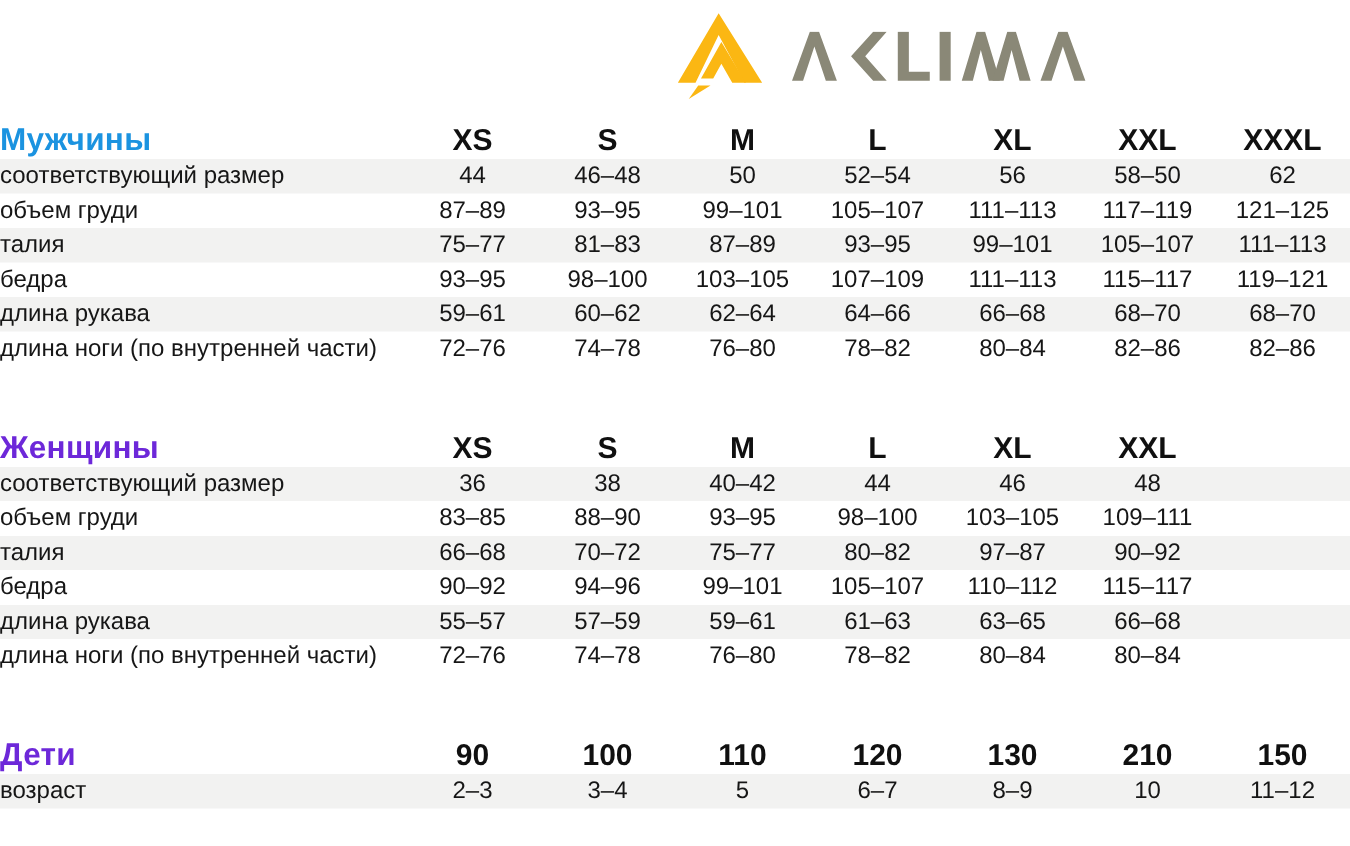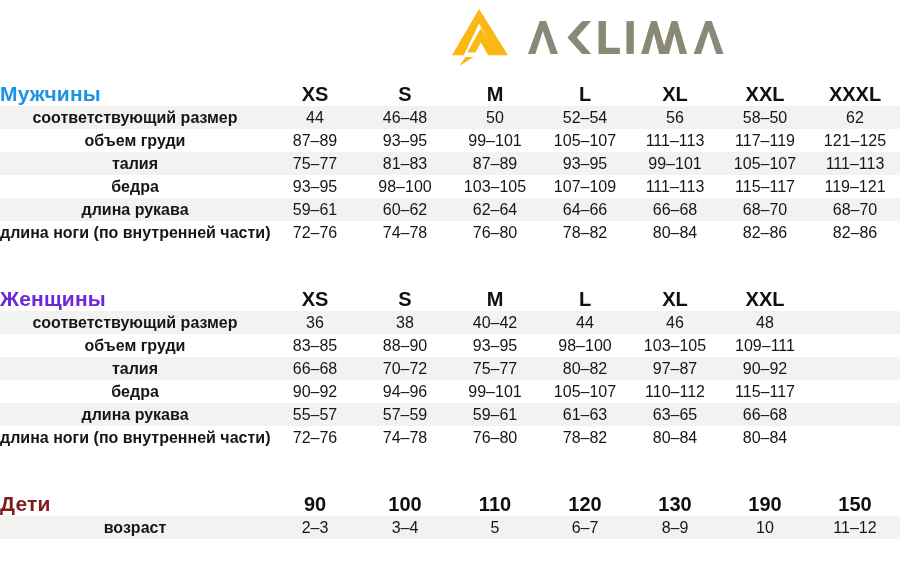--- a/index.html
+++ b/index.html
@@ -68,23 +68,22 @@
     text-align: center;
     font-size: 20px;
     color: #101010;
   }
   tbody td {
     height: 23px;
     font-size: 16px;
     color: #161616;
   }
   td.row-label {
-    text-align: center;
+    text-align: left;
     padding-left: 10px;
-    font-weight: bold;
   }
   td.val { text-align: center; }
   tbody tr:nth-child(odd) { background: #f2f2f1; }
 </style>
 </head>
 <body>
 
 <div class="page">
 
   <div class="logo">
@@ -295,27 +294,27 @@
         <col style="width:90px">
           <col style="width:90px">
           <col style="width:90px">
         <col style="width:90px">
           <col style="width:90px">
           <col style="width:90px">
           <col style="width:90px">
       </colgroup>
       <thead>
         <tr>
-          <th class="section-title" style="color: #7f1d1d;">Дети</th>
+          <th class="section-title" style="color: #6d28d9;">Дети</th>
         <th class="size-col">90</th>
             <th class="size-col">100</th>
             <th class="size-col">110</th>
             <th class="size-col">120</th>
             <th class="size-col">130</th>
-            <th class="size-col">190</th>
+            <th class="size-col">210</th>
             <th class="size-col">150</th>
           </tr>
       </thead>
       <tbody>
           <tr>
             <td class="row-label">возраст</td>
             <td class="val">2–3</td>
             <td class="val">3–4</td>
             <td class="val">5</td>
             <td class="val">6–7</td>

